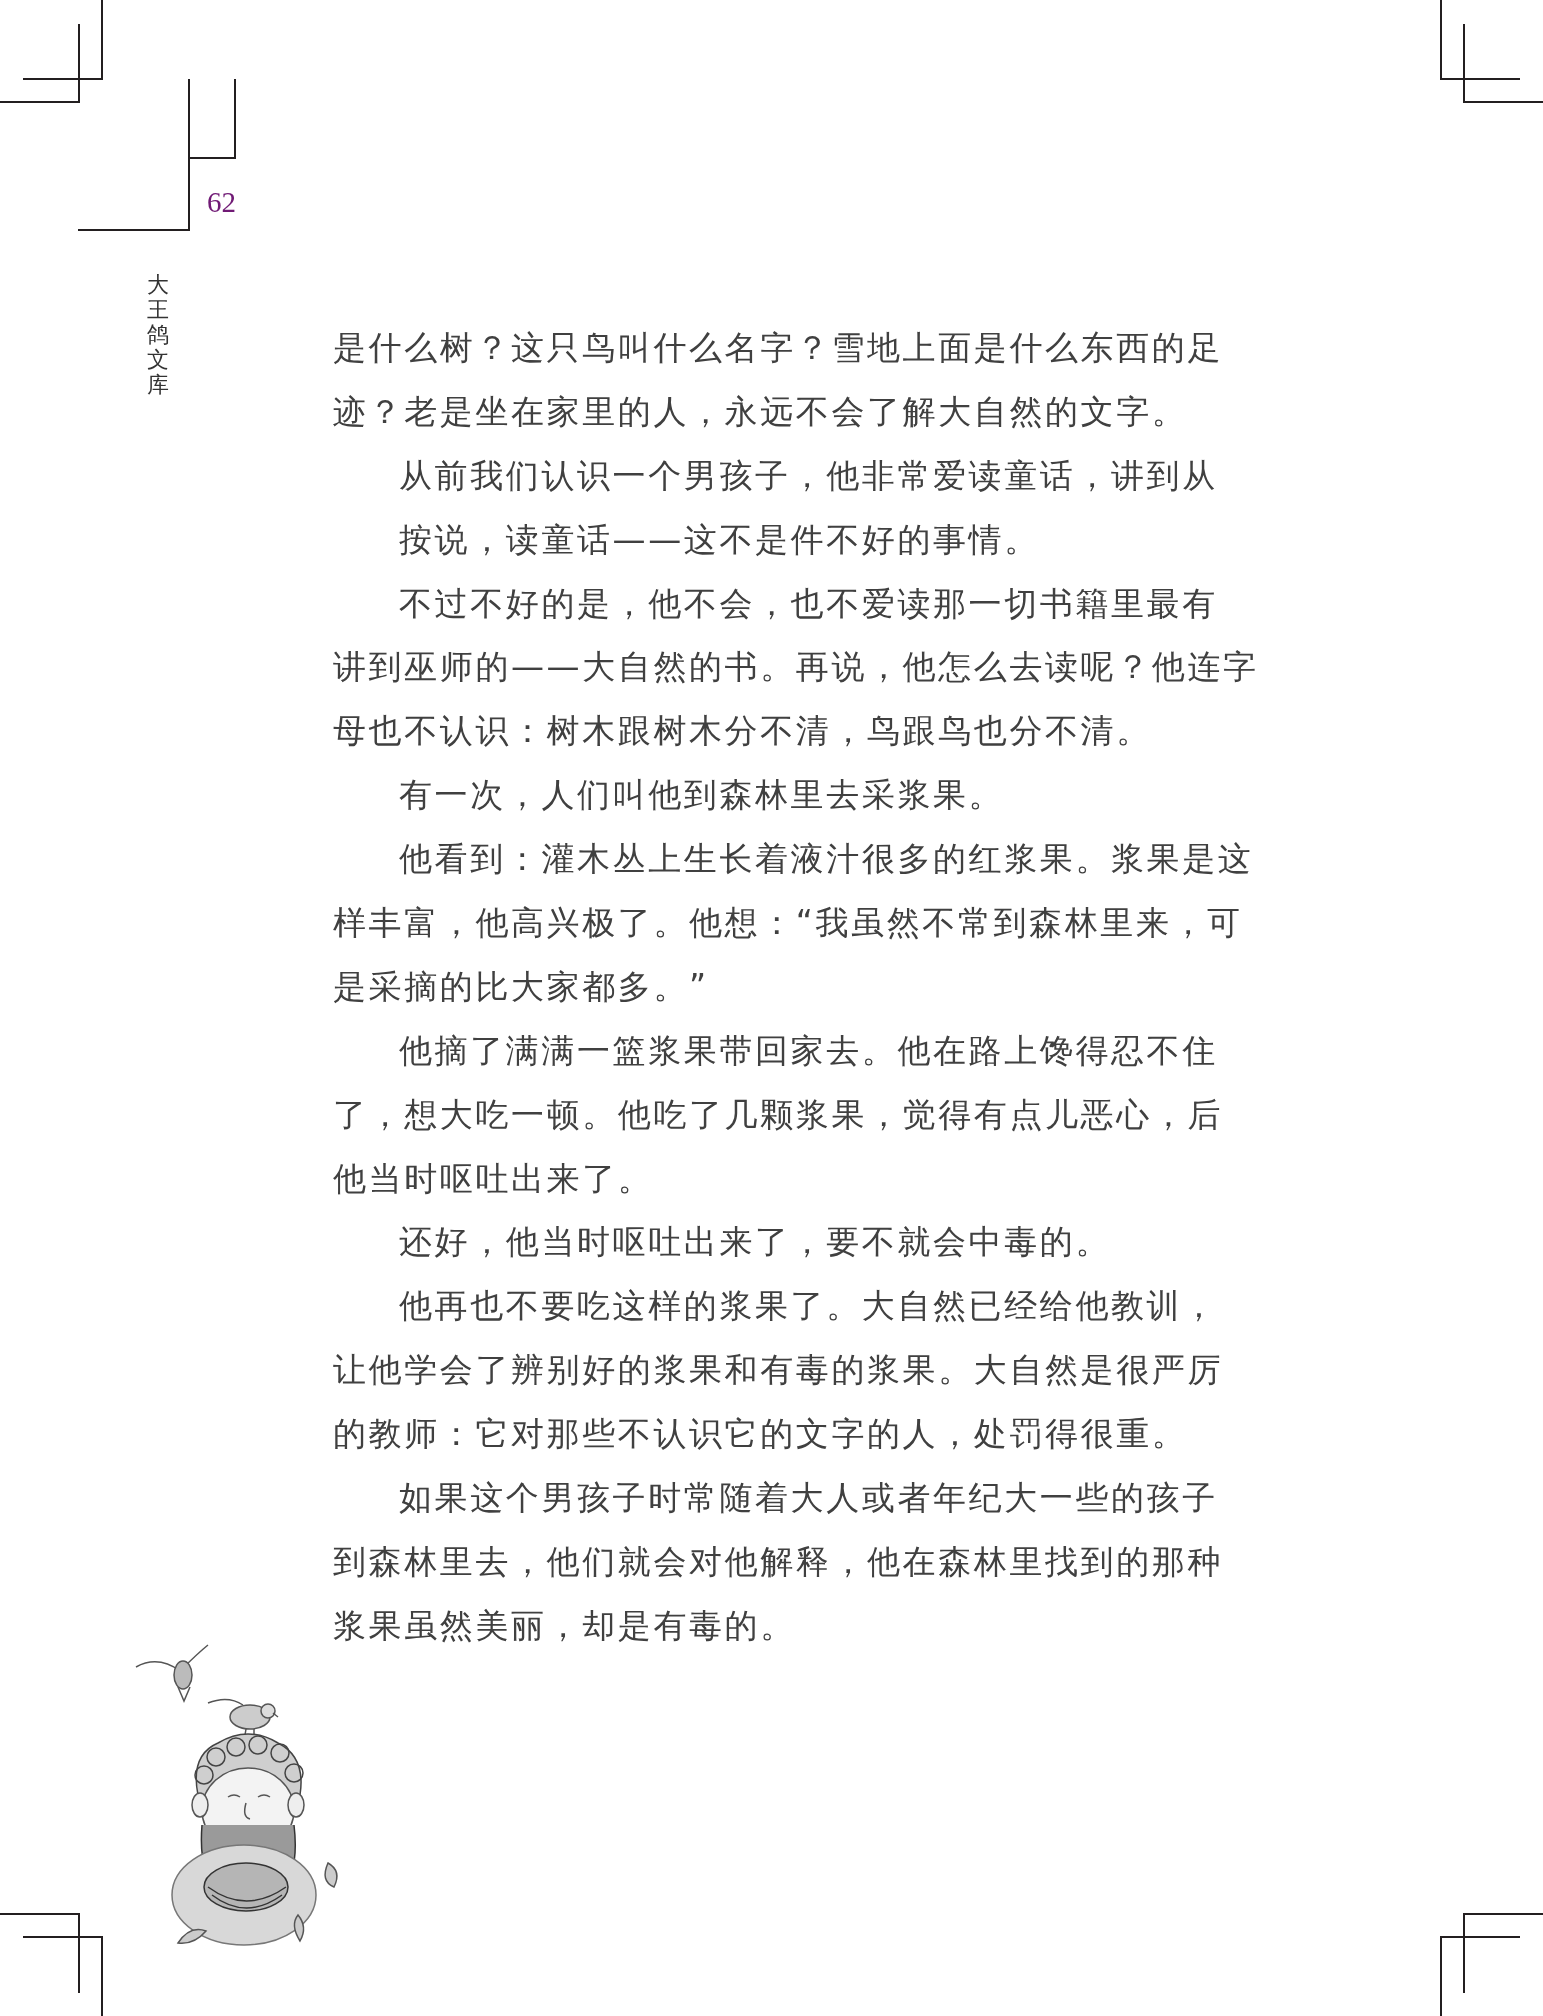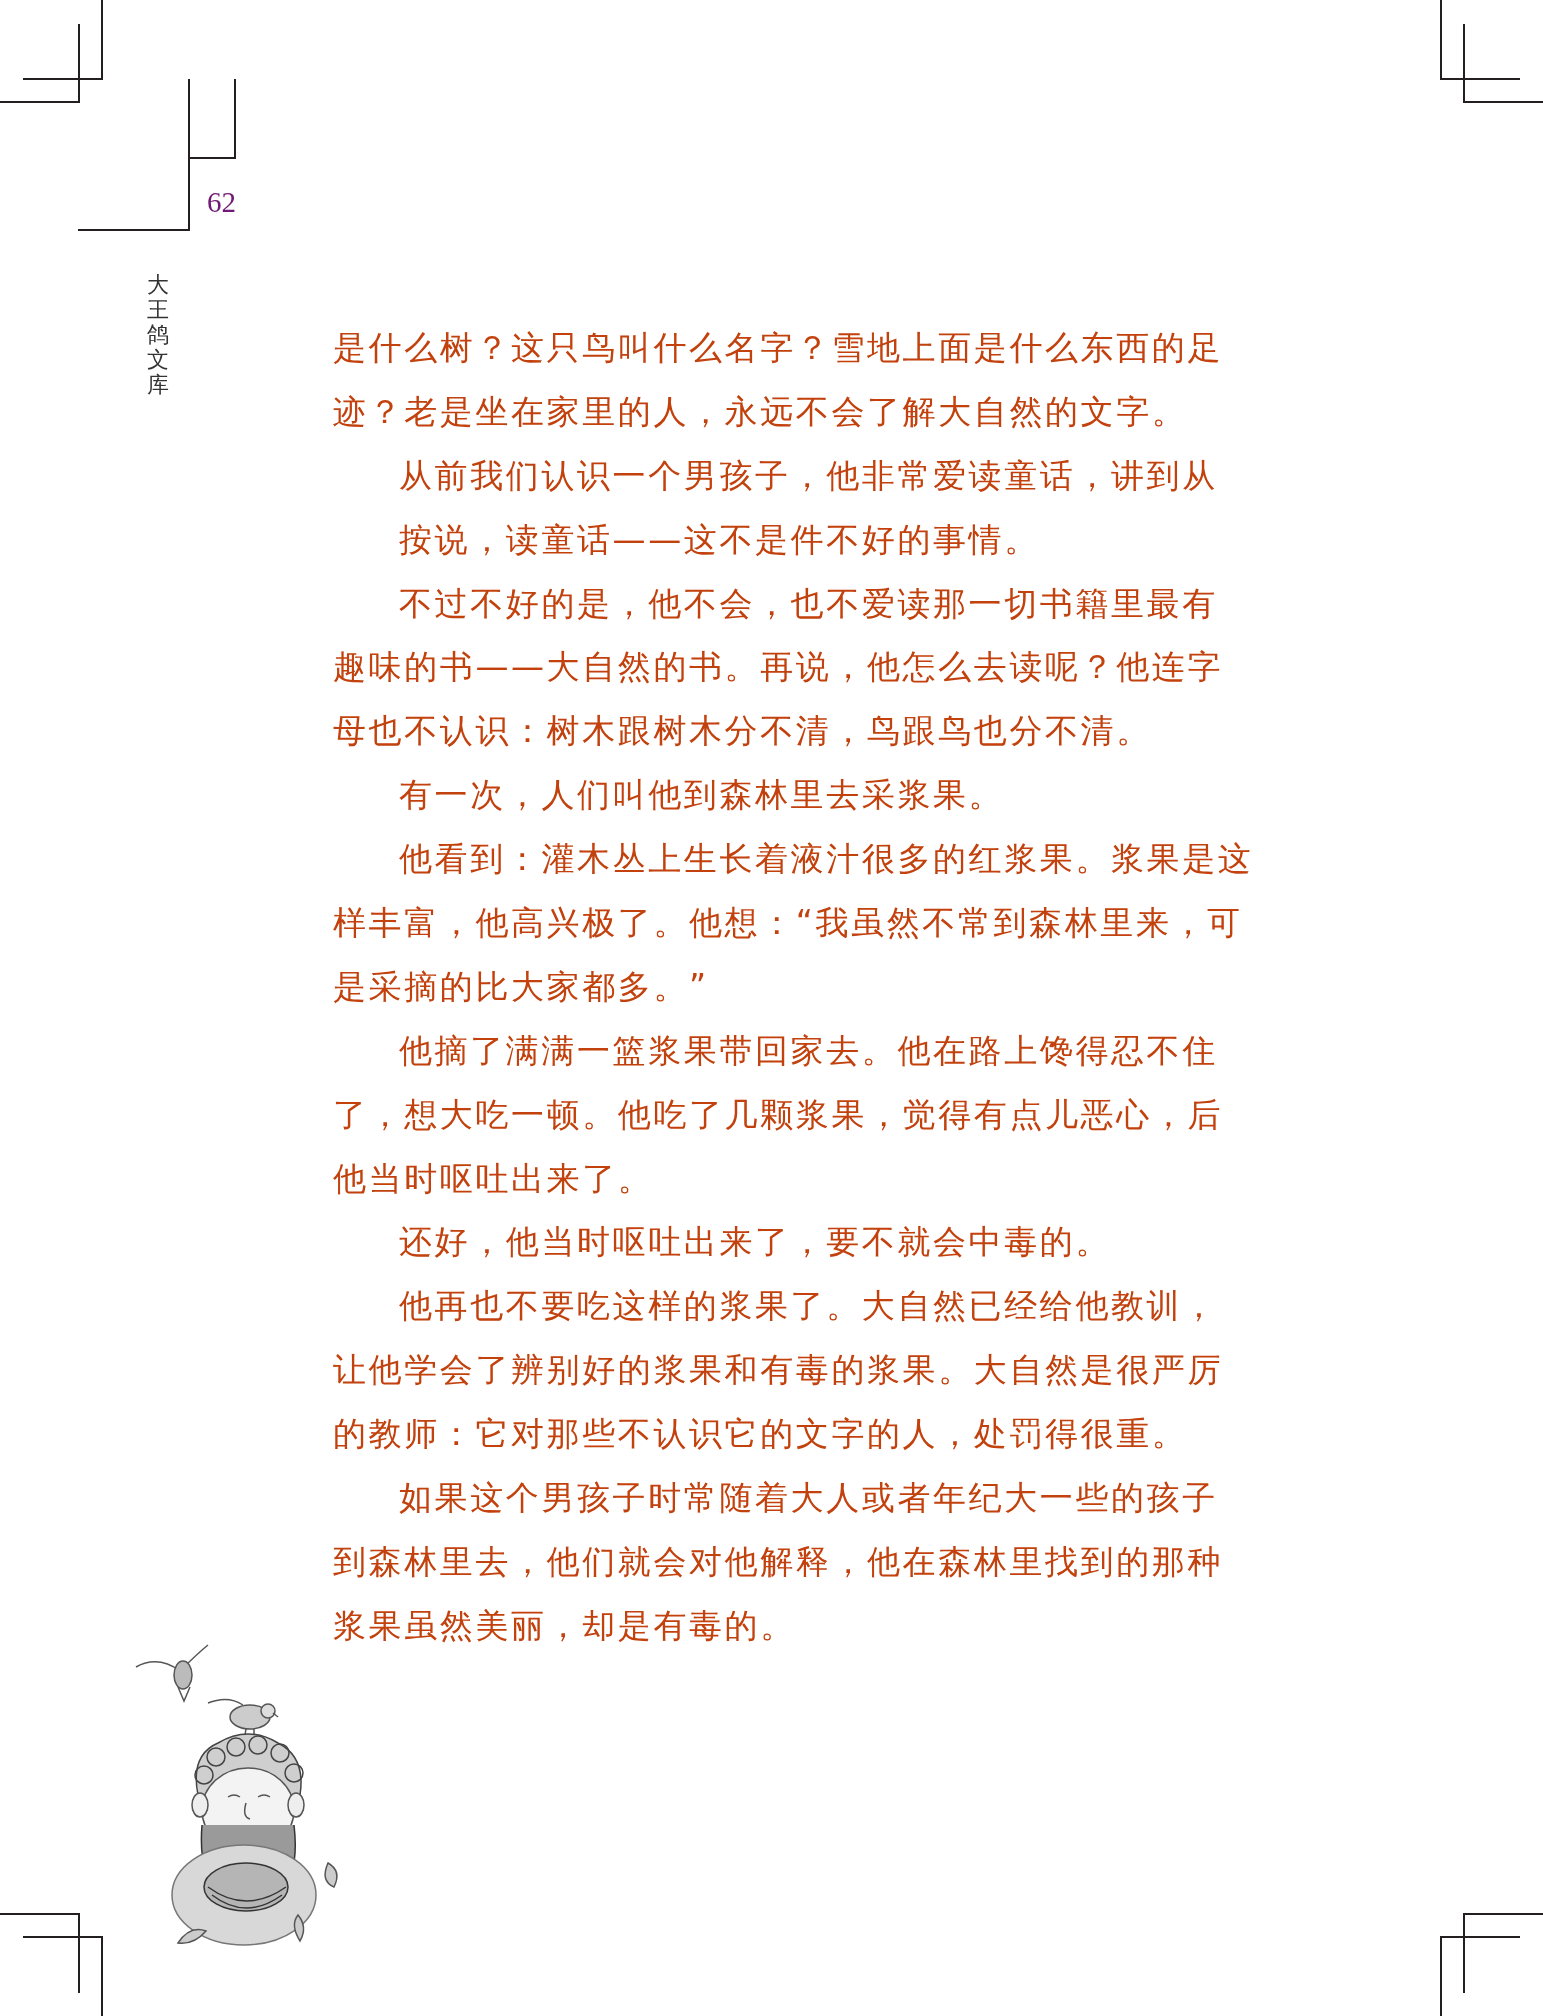--- a/index.html
+++ b/index.html
@@ -7,21 +7,21 @@
          font-family:"DejaVu Sans", "Liberation Sans", sans-serif; color:#231f20; }
   .line { position:absolute; background:#231f20; }
   .h { height:2px; }
   .v { width:2px; }
   #page-number { position:absolute; left:207px; top:186px; font-family:"Liberation Serif","DejaVu Serif",serif;
                  font-size:29px; color:#701a75; letter-spacing:0px; }
   #series-title { position:absolute; left:145px; top:272px; width:26px; font-size:22px; line-height:25px;
                   color:#333; text-align:center; }
   #series-title span { display:block; }
   #body { position:absolute; left:333px; top:327px; width:860px; }
-  .text-line { height:63.9px; line-height:42px; font-size:33px; white-space:nowrap; letter-spacing:2.6px; color:#c2410c; }
+  .text-line { height:63.9px; line-height:42px; font-size:33px; white-space:nowrap; letter-spacing:2.6px; color:#404040; }
   .indent { padding-left:66px; }
   #illustration { position:absolute; left:128px; top:1625px; width:230px; height:340px; }
 </style>
 </head>
 <body>
 
 <div>
   <div class="line v" style="left:101px; top:0; height:79px;"></div>
   <div class="line h" style="left:23px; top:78px; width:80px;"></div>
   <div class="line v" style="left:78px; top:24px; height:79px;"></div>
@@ -65,21 +65,21 @@
   <span>文</span>
   <span>库</span>
 </div>
 
 <div id="body">
     <div class="text-line">是什么树？这只鸟叫什么名字？雪地上面是什么东西的足</div>
     <div class="text-line">迹？老是坐在家里的人，永远不会了解大自然的文字。</div>
     <div class="text-line indent">从前我们认识一个男孩子，他非常爱读童话，讲到从</div>
     <div class="text-line indent">按说，读童话——这不是件不好的事情。</div>
     <div class="text-line indent">不过不好的是，他不会，也不爱读那一切书籍里最有</div>
-    <div class="text-line">趣味的书——大自然的书。再说，他怎么去读呢？他连字</div>
+    <div class="text-line">讲到巫师的——大自然的书。再说，他怎么去读呢？他连字</div>
     <div class="text-line">母也不认识：树木跟树木分不清，鸟跟鸟也分不清。</div>
     <div class="text-line indent">有一次，人们叫他到森林里去采浆果。</div>
     <div class="text-line indent">他看到：灌木丛上生长着液汁很多的红浆果。浆果是这</div>
     <div class="text-line">样丰富，他高兴极了。他想：“我虽然不常到森林里来，可</div>
     <div class="text-line">是采摘的比大家都多。”</div>
     <div class="text-line indent">他摘了满满一篮浆果带回家去。他在路上馋得忍不住</div>
     <div class="text-line">了，想大吃一顿。他吃了几颗浆果，觉得有点儿恶心，后</div>
     <div class="text-line">他当时呕吐出来了。</div>
     <div class="text-line indent">还好，他当时呕吐出来了，要不就会中毒的。</div>
     <div class="text-line indent">他再也不要吃这样的浆果了。大自然已经给他教训，</div>

